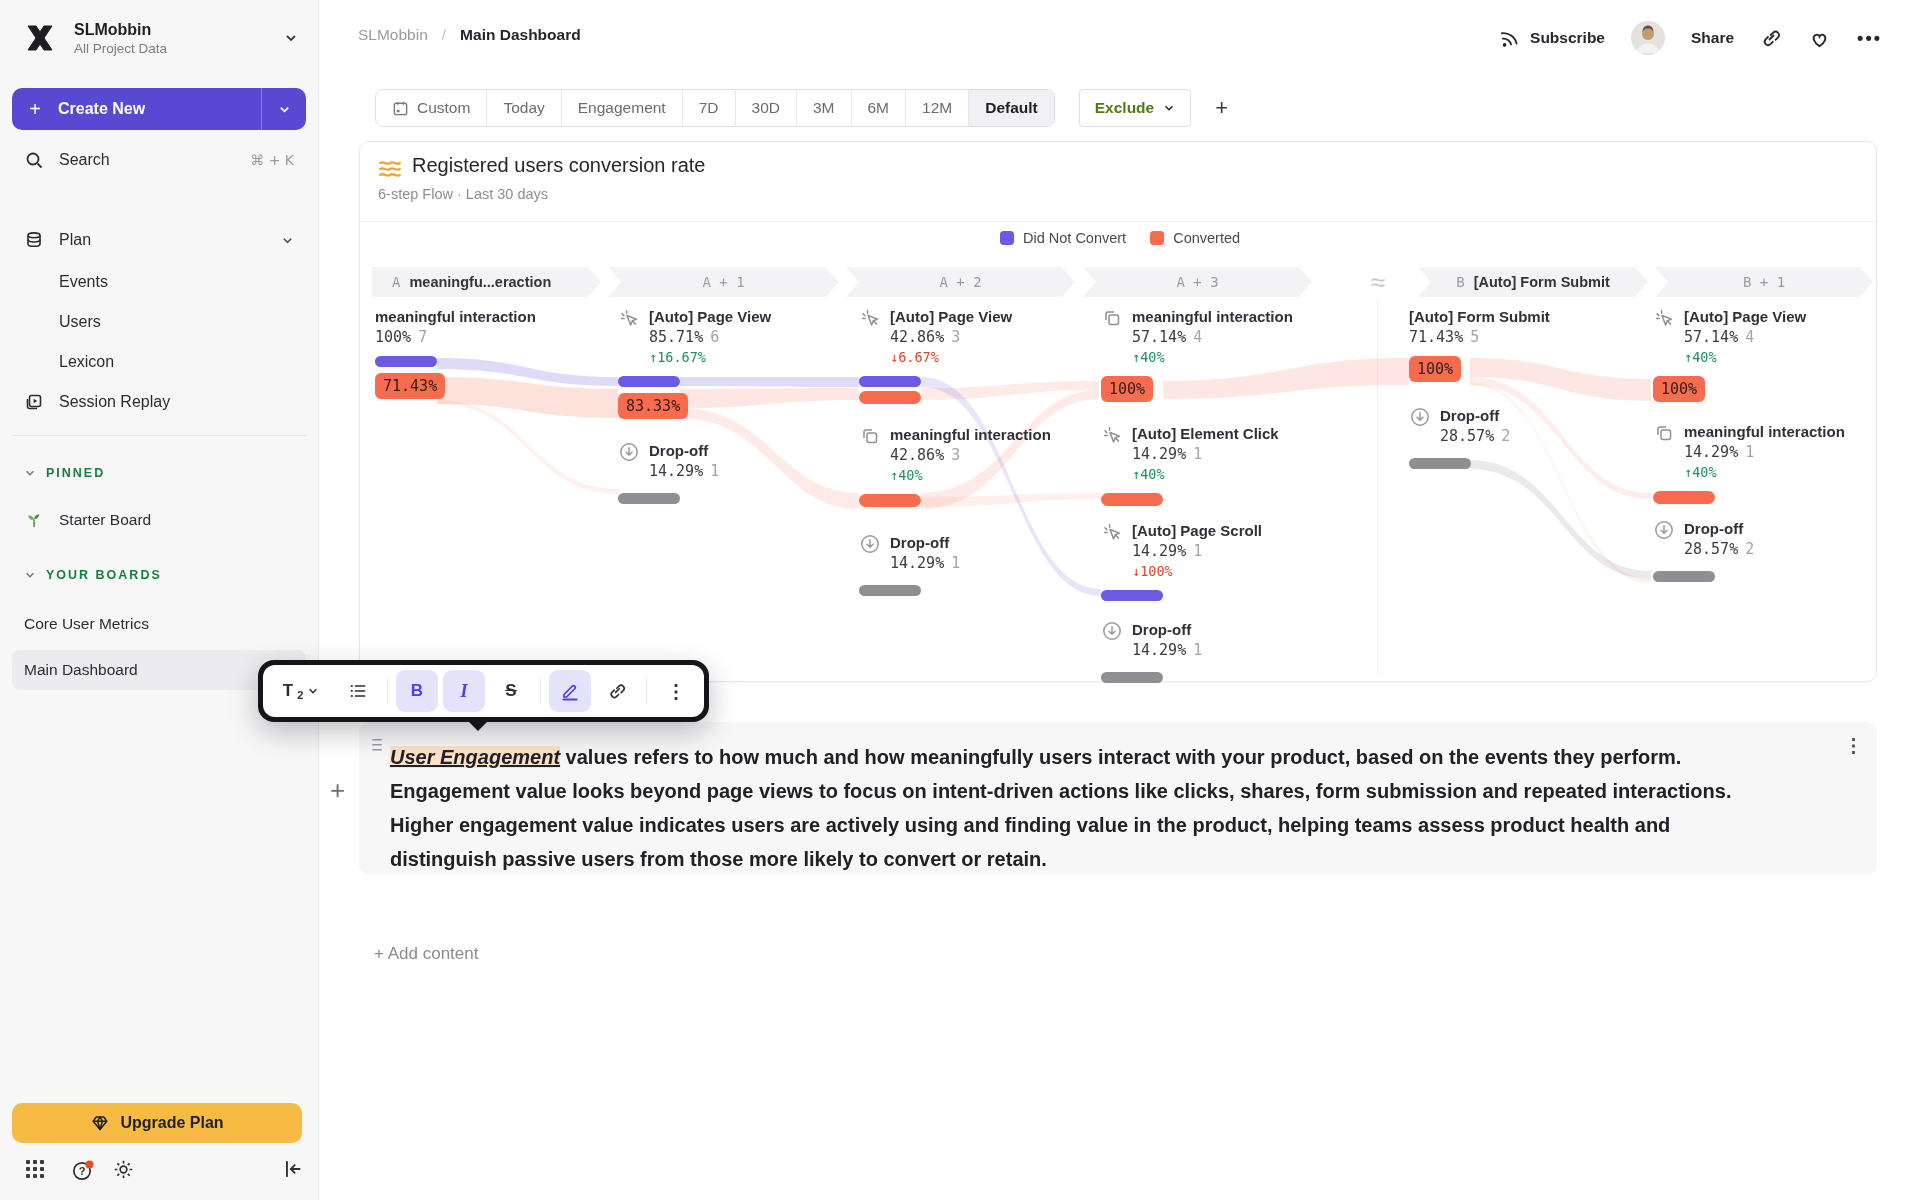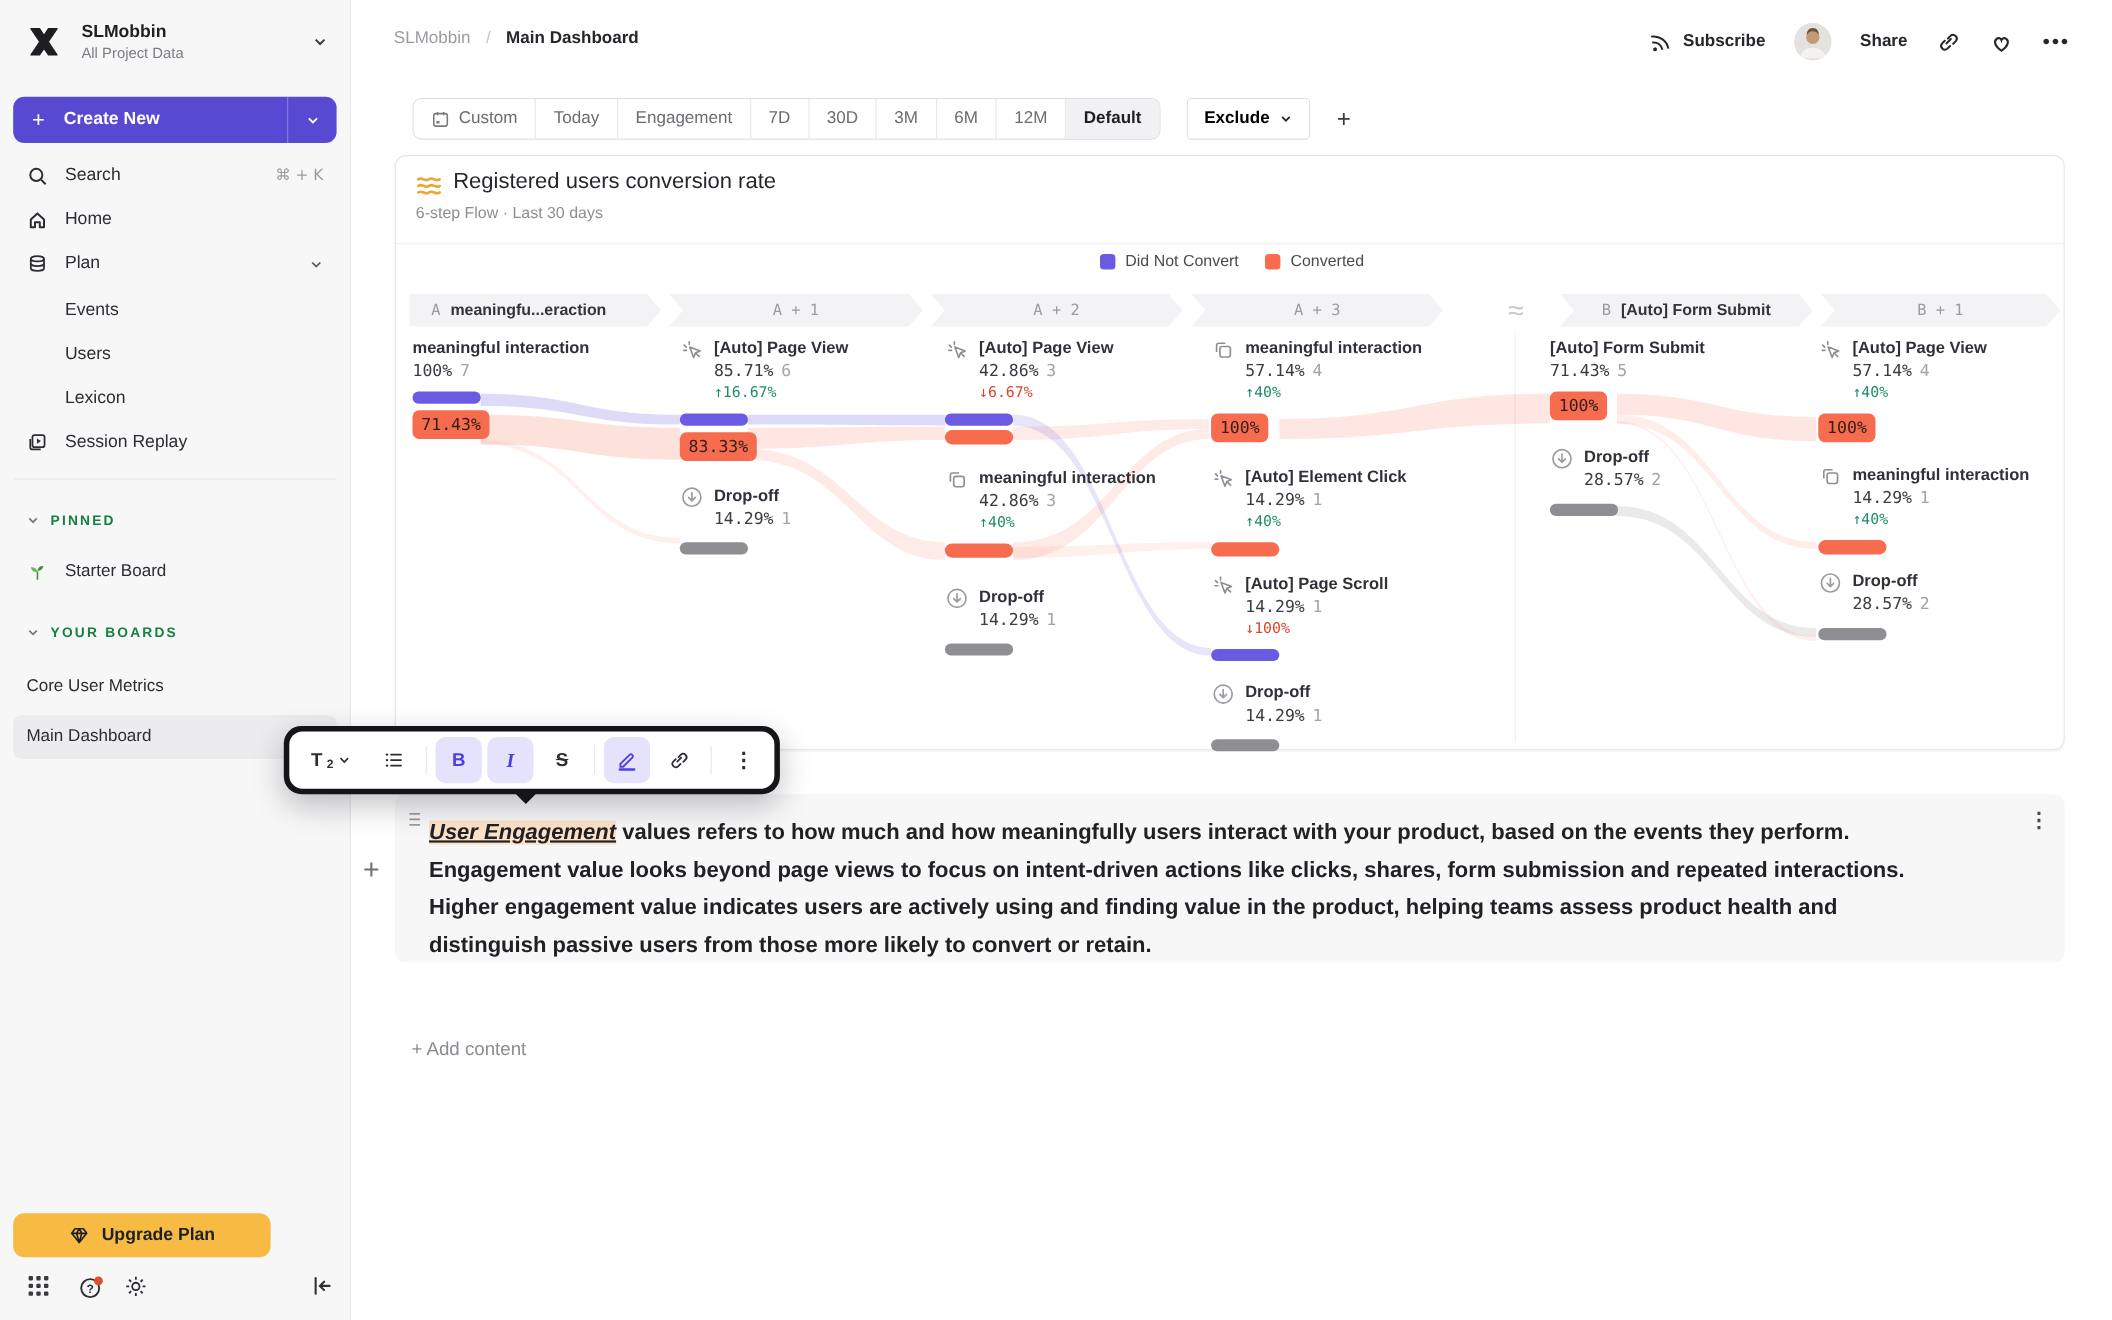--- a/index.html
+++ b/index.html
@@ -22,21 +22,21 @@
   .srow{position:absolute;left:12px;width:294px;height:40px;display:flex;align-items:center;gap:15px;padding:0 12px;box-sizing:border-box;
         font-size:16px;color:#2c2c33;border-radius:8px;}
   .srow .ic{width:20px;height:20px;color:#2c2c33;flex:0 0 20px;}
   .srow.indent{padding-left:47px;}
   .srow.selected{background:#ececef;}
   .shortcut{margin-left:auto;font-size:14px;color:#9a9aa2;font-family:"DejaVu Sans",sans-serif;}
   .sdiv{position:absolute;left:12px;right:12px;top:435px;height:1px;background:#e7e7ea;}
   .sec-title{position:absolute;left:12px;width:294px;height:30px;display:flex;align-items:center;gap:10px;padding:0 12px;box-sizing:border-box;
       font-size:12.5px;letter-spacing:2px;color:#15803d;font-weight:700;}
   .sec-title .ic{color:#77777e;}
-  .upgrade-btn{position:absolute;left:12px;top:1103px;width:234px;height:40px;background:#f7bb43;border-radius:10px;
+  .upgrade-btn{position:absolute;left:12px;top:1103px;width:290px;height:40px;background:#f7bb43;border-radius:10px;
       display:flex;align-items:center;justify-content:center;gap:10px;font-size:16px;font-weight:700;color:#1f1f24;}
   .foot{position:absolute;left:24px;top:1158px;width:280px;height:26px;}
   .foot .fi{position:absolute;top:0;color:#2e2e34;}
 
   
   .crumbs{position:absolute;left:358px;top:26px;font-size:15.5px;display:flex;gap:14px;align-items:center;}
   .crumb-proj{color:#9a9aa2;}
   .crumb-sep{color:#c4c4ca;}
   .crumb-page{color:#26262c;font-weight:600;}
   .topright{position:absolute;right:38px;top:18px;display:flex;align-items:center;gap:26px;height:40px;}
@@ -44,21 +44,21 @@
   .avatar{width:34px;height:34px;border-radius:50%;overflow:hidden;background:#e7e5e1;}
   .dots{font-size:18px;letter-spacing:2px;color:#26262c;font-weight:700;}
 
   
   .datebar{position:absolute;left:375px;top:89px;display:flex;align-items:center;gap:24px;}
   .seg{display:flex;border:1px solid #dfdfe3;border-radius:8px;background:#fff;height:38px;box-sizing:border-box;overflow:hidden;}
   .seg-item{display:flex;align-items:center;gap:8px;padding:0 16px;font-size:15.5px;color:#6b6b74;border-right:1px solid #e6e6ea;white-space:nowrap;}
   .seg-item:last-child{border-right:none;}
   .seg-item.sel{background:#f1f1f3;color:#1f1f24;font-weight:700;}
   .excl{display:flex;align-items:center;gap:9px;border:1px solid #dfdfe3;border-radius:4px;height:38px;box-sizing:border-box;padding:0 15px;
-        font-size:15.5px;font-weight:600;color:#000000;background:#fff;}
+        font-size:15.5px;font-weight:600;color:#4d7c0f;background:#fff;}
   .addfilter{font-size:22px;color:#3a3a40;font-weight:400;}
 
   
   .card{position:absolute;left:359px;top:141px;width:1518px;height:541px;background:#fff;border:1px solid #e8e8eb;border-radius:10px;
         box-sizing:border-box;box-shadow:0 1px 2px rgba(20,20,30,.04);}
   .card-head-ic{position:absolute;left:17px;top:14px;}
   .card-title{position:absolute;left:52px;top:12px;font-size:20px;font-weight:400;color:#26262c;}
   .card-sub{position:absolute;left:18px;top:44px;font-size:14.5px;color:#8d8d95;}
   .card-div{position:absolute;left:0;right:0;top:79px;height:1px;background:#efeff2;}
   .legend{position:absolute;left:640px;top:88px;display:flex;gap:24px;align-items:flex-end;}
@@ -149,26 +149,20 @@
     </div>
 
     <div class="srow" style="top:140px">
       <svg class="ic" viewBox="0 0 20 20" fill="none" stroke="currentColor" stroke-width="1.8">
           <circle cx="9" cy="9" r="5.5"></circle>
           <path d="M13.5 13.5L17.5 17.5"></path>
         </svg>
       <span>Search</span>
       <span class="shortcut">⌘ + K</span>
     </div>
-    <div class="srow" style="top:180px">
-      <svg class="ic" viewBox="0 0 20 20" fill="none" stroke="currentColor" stroke-width="1.8" stroke-linejoin="round">
-          <path d="M4 9.5L10 4l6 5.5V16.5h-3.8V12H7.8v4.5H4z"></path>
-        </svg>
-      <span>Home</span>
-    </div>
     <div class="srow" style="top:220px">
       <svg class="ic" viewBox="0 0 20 20" fill="none" stroke="currentColor" stroke-width="1.6">
           <ellipse cx="10" cy="5.3" rx="6" ry="2.4"></ellipse>
           <path d="M4 5.3v4.3c0 1.3 2.7 2.4 6 2.4s6-1.1 6-2.4V5.3"></path>
           <path d="M4 9.6v4.3c0 1.3 2.7 2.4 6 2.4s6-1.1 6-2.4V9.6"></path>
         </svg>
       <span>Plan</span>
       <svg class="ws-chev" style="margin-left:auto" width="13" height="13" viewBox="0 0 14 14" fill="none" stroke="#55555c" stroke-width="1.7">
           <path d="M3 5l4 4 4-4"></path>
         </svg>

